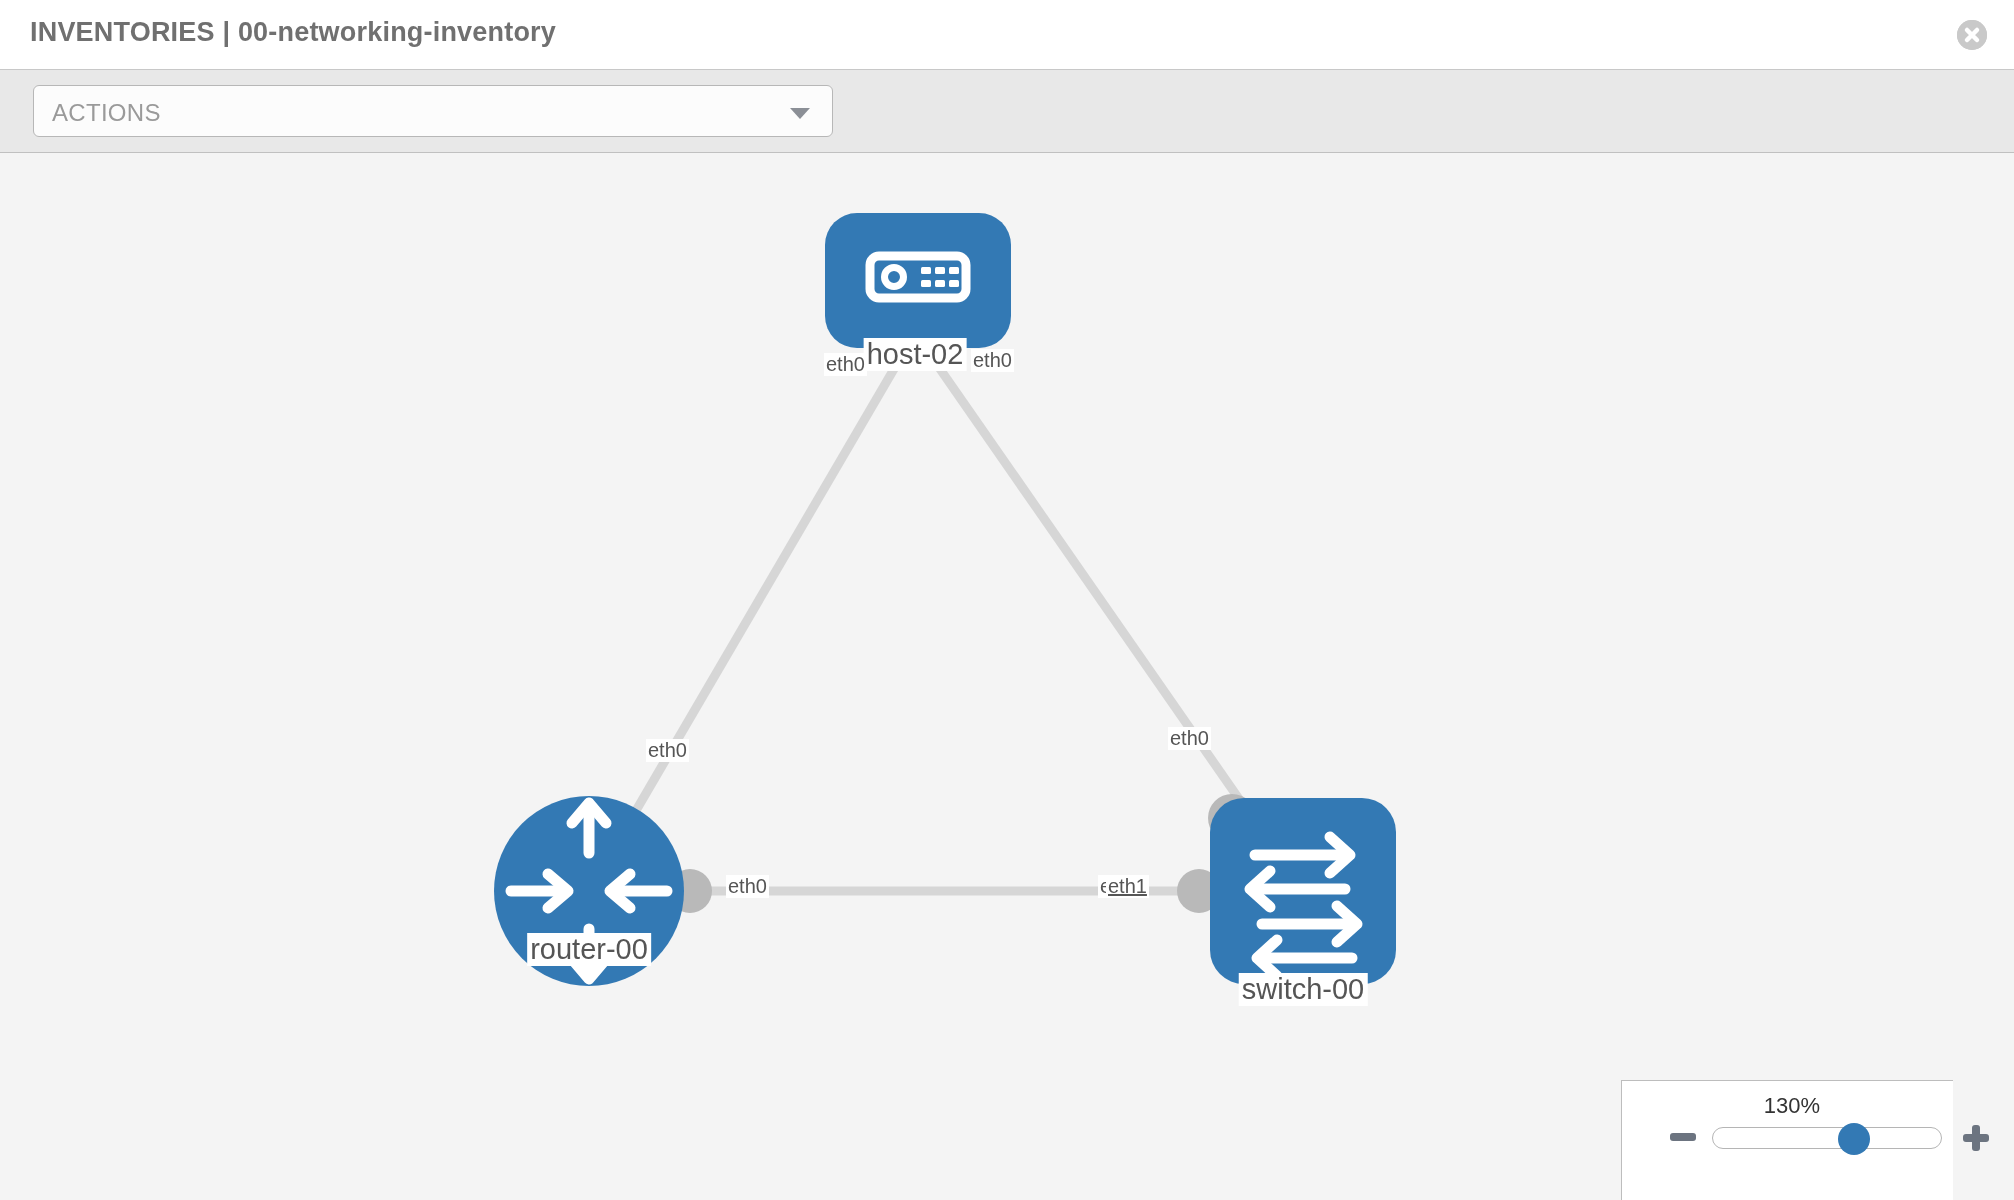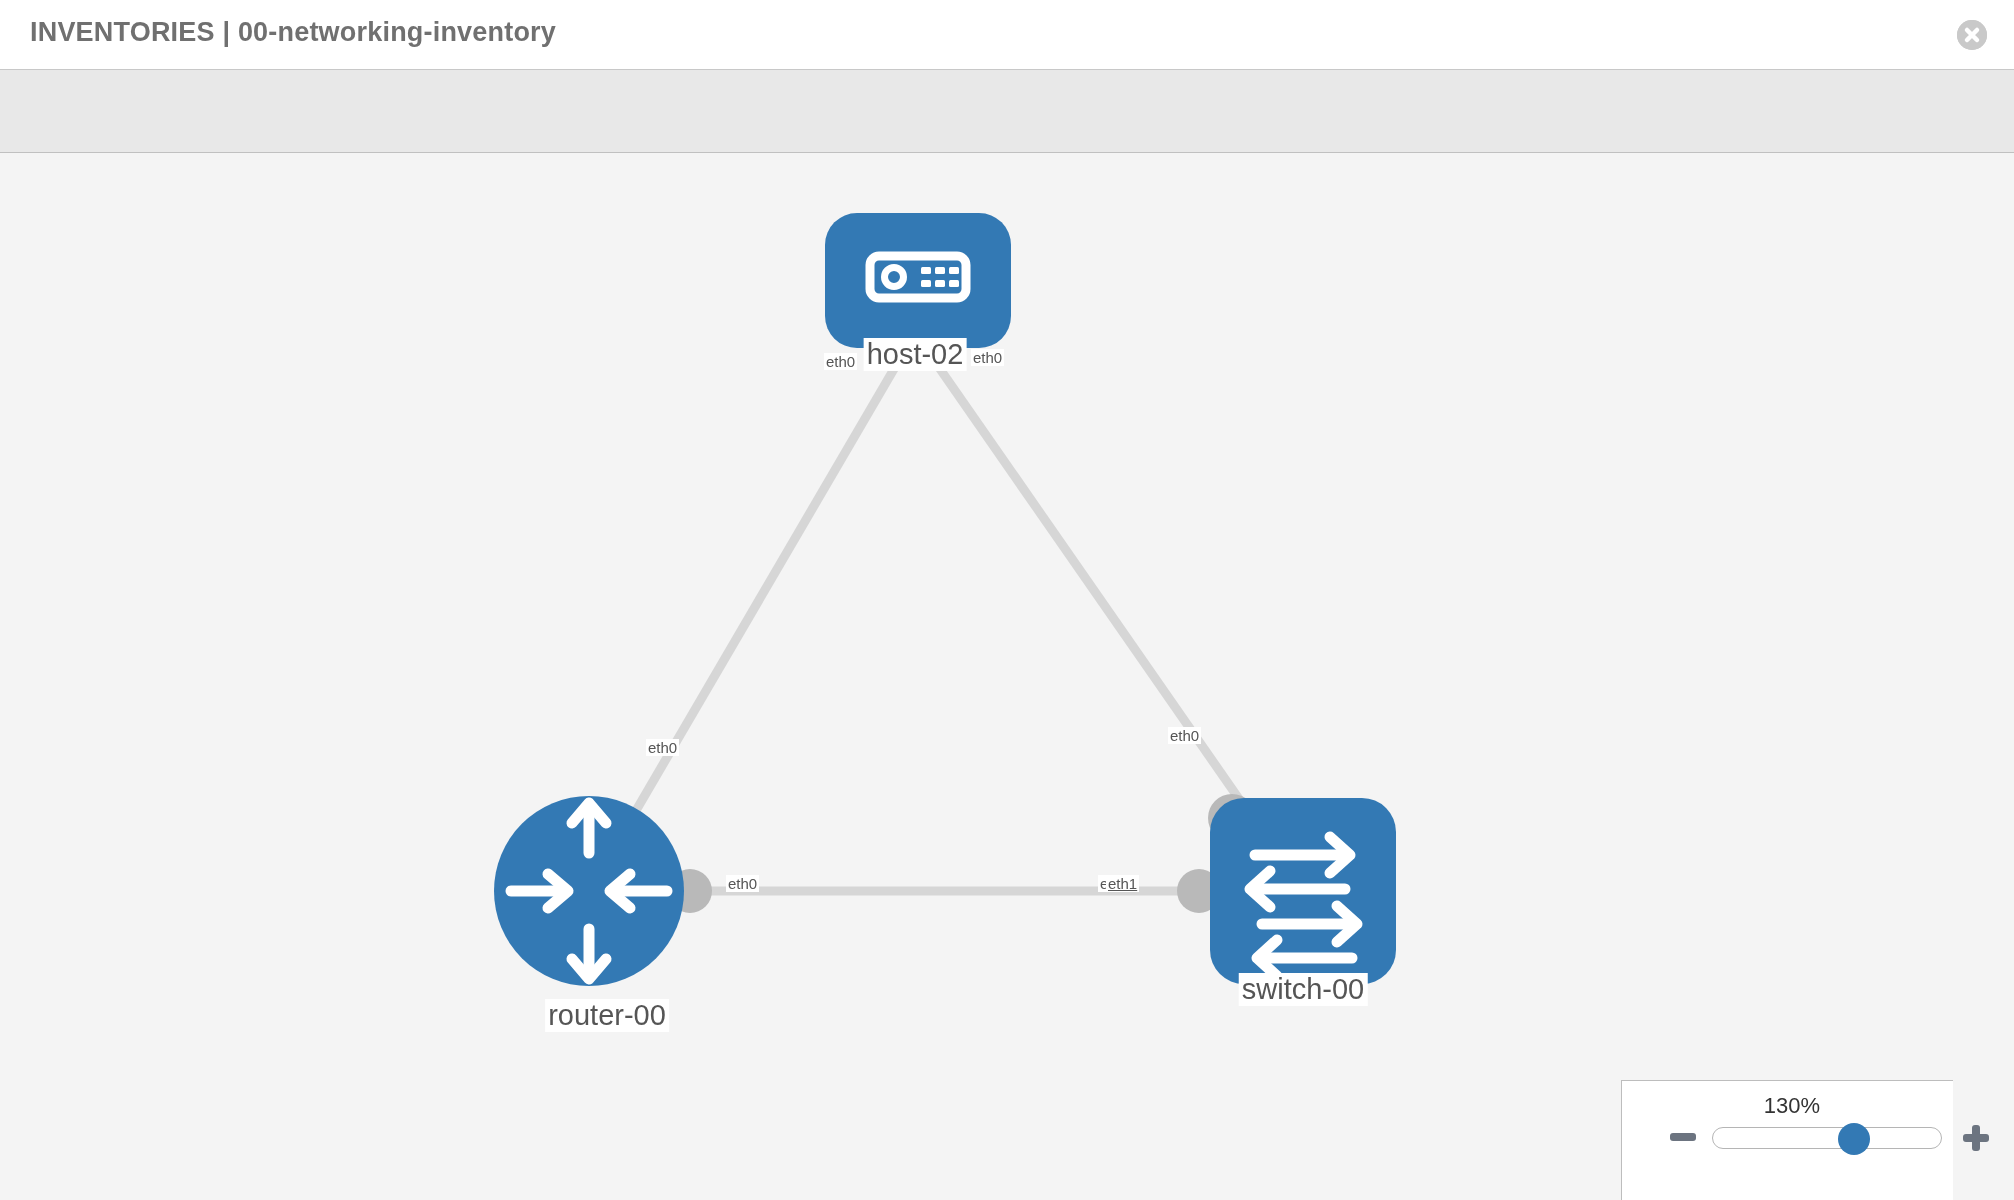--- a/index.html
+++ b/index.html
@@ -148,21 +148,21 @@
     position: absolute;
     font-size: 29px;
     color: #555555;
     background: #ffffff;
     padding: 0 3px;
     white-space: nowrap;
     transform: translateX(-50%);
   }
   .edge-label {
     position: absolute;
-    font-size: 15px;
+    font-size: 20px;
     color: #555555;
     background: #ffffff;
     padding: 0 2px;
     white-space: nowrap;
   }
 
   
   .zoom-panel {
     position: absolute;
     left: 1621px;
@@ -243,20 +243,24 @@
     <div class="close-button">
       <svg width="30" height="30" viewBox="0 0 30 30" aria-hidden="true">
         <circle cx="15" cy="15" r="15" fill="#c9c9c9"></circle>
         <path d="M10 10 L20 20 M20 10 L10 20" stroke="#ffffff" stroke-width="4.5" stroke-linecap="round"></path>
       </svg>
     </div>
   </div>
 
   <div class="toolbar">
 
+    <div class="actions-select">
+      <span class="actions-label">ACTIONS</span>
+      <span class="caret"></span>
+    </div>
 
     <div class="tool-icon wrench">
       <svg width="44" height="44" viewBox="0 0 24 24" aria-hidden="true">
         <path d="M20.3 4.1a5.6 5.6 0 0 0-6.4 7.1L4.6 20.5a1.8 1.8 0 0 0 0 2.5 1.8 1.8 0 0 0 2.5 0l9.3-9.3a5.6 5.6 0 0 0 7.1-6.4l-3.1 3.1-2.9-.6-.6-2.9z" transform="translate(-2,-2) scale(0.95)" fill="#787f8a"></path>
       </svg>
     </div>
 
     <div class="tool-icon key">
       <svg width="44" height="44" viewBox="0 0 24 24" aria-hidden="true">
         <g fill="#787f8a" transform="rotate(35 12 12)">
@@ -339,21 +343,21 @@
           <path d="M1262 771 H1355"></path>
           <path d="M1337 753 L1357 771 L1337 789"></path>
 
           <path d="M1352 805 H1259"></path>
           <path d="M1277 787 L1257 805 L1277 823"></path>
         </g>
       </g>
     </svg>
 
     <div class="node-label" style="left:915px; top:185px;">host-02</div>
-    <div class="node-label" style="left:589px; top:846px;margin-left:18px;">router-00</div>
+    <div class="node-label" style="left:589px; top:780px;">router-00</div>
     <div class="node-label" style="left:1303px; top:820px;">switch-00</div>
 
     <div class="edge-label" style="left:824px; top:200px;">eth0</div>
     <div class="edge-label" style="left:971px; top:196px;">eth0</div>
     <div class="edge-label" style="left:646px; top:586px;">eth0</div>
     <div class="edge-label" style="left:1168px; top:574px;">eth0</div>
     <div class="edge-label" style="left:726px; top:722px;">eth0</div>
     <div class="edge-label" style="left:1098px; top:722px;">eth0</div>
     <div class="edge-label" style="left:1106px; top:722px;text-decoration:underline;">eth1</div>
   </div>

